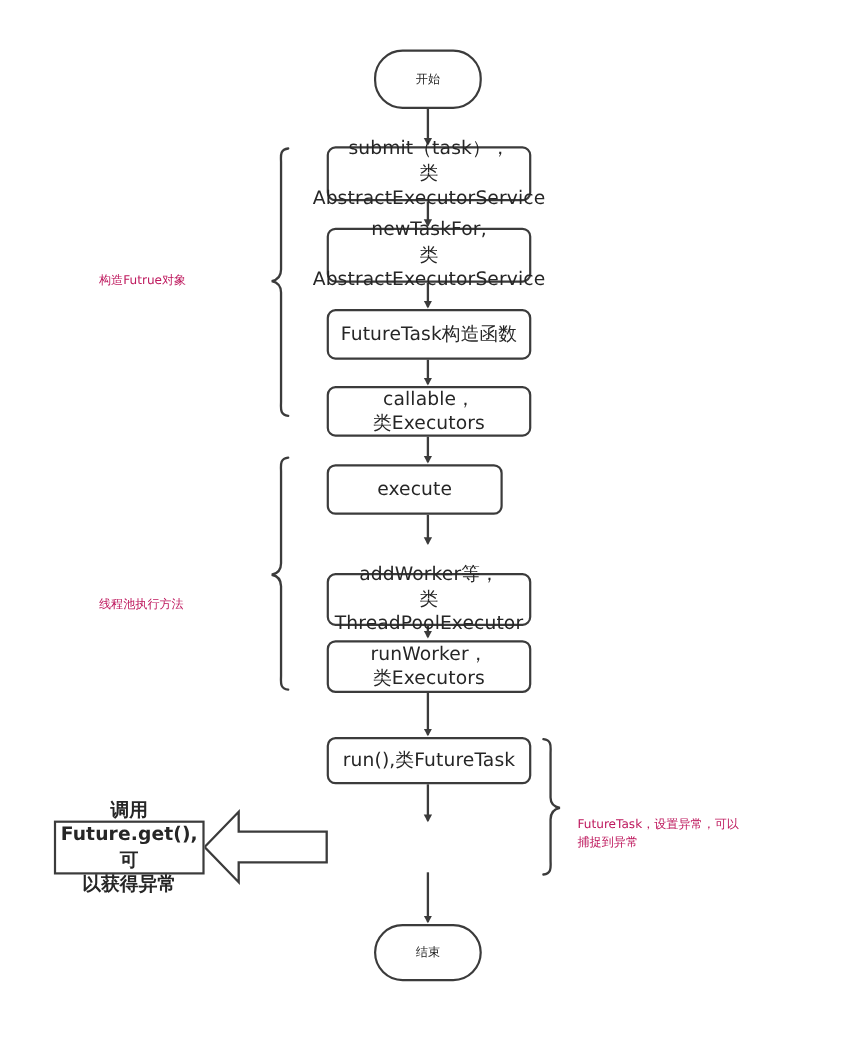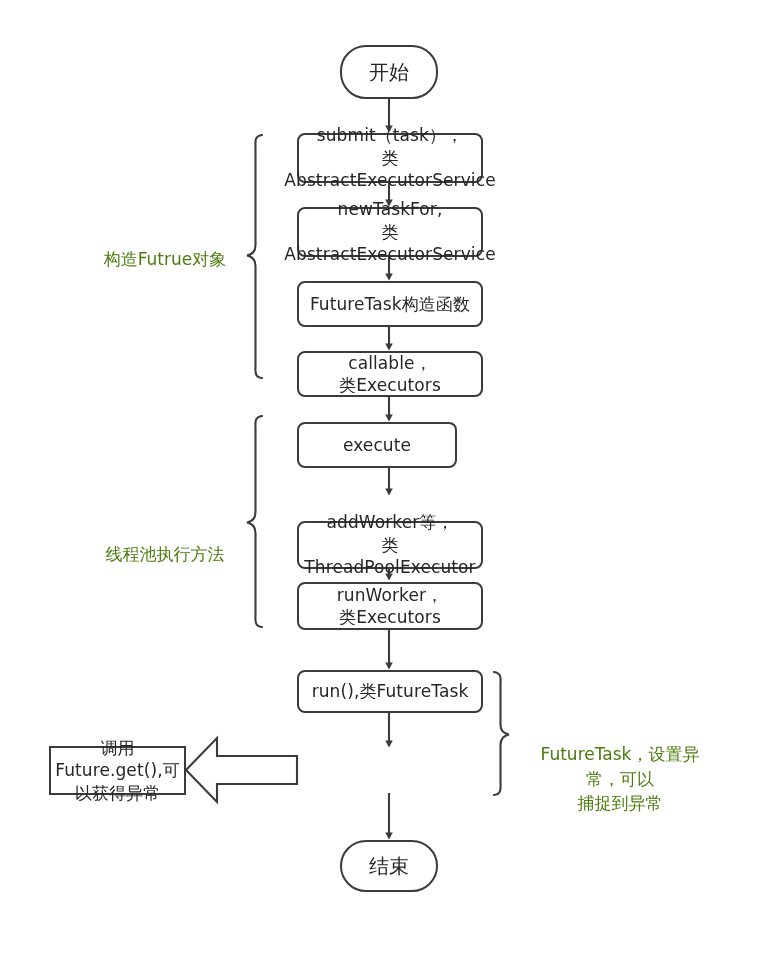--- a/index.html
+++ b/index.html
@@ -39,35 +39,37 @@
     font-size: 17px;
     line-height: 1.32;
     letter-spacing: 0.1px;
     white-space: pre-line;
   }
   .node.rounded {
     border-radius: 8px;
   }
   .node.terminator {
     border-radius: 26px;
-    font-size: 20px;
+    font-size: 11px;
+    font-family: Liberation Serif, serif;
   }
   .node.sharp {
     border-radius: 0;
     border-width: 2px;
+    font-weight: bold;
   }
   .node.overflowtext {
     overflow: visible;
   }
   .note {
     position: absolute;
-    color: #4d7c0f;
-    font-size: 17px;
+    color: #be185d;
+    font-size: 11px;
     line-height: 1.45;
-    text-align: center;
+    text-align: left;
     white-space: pre-line;
   }
 </style>
 </head>
 <body>
 
 <div id="canvas">
 
   <svg class="layer" viewBox="0 0 783 953">
     <defs>

